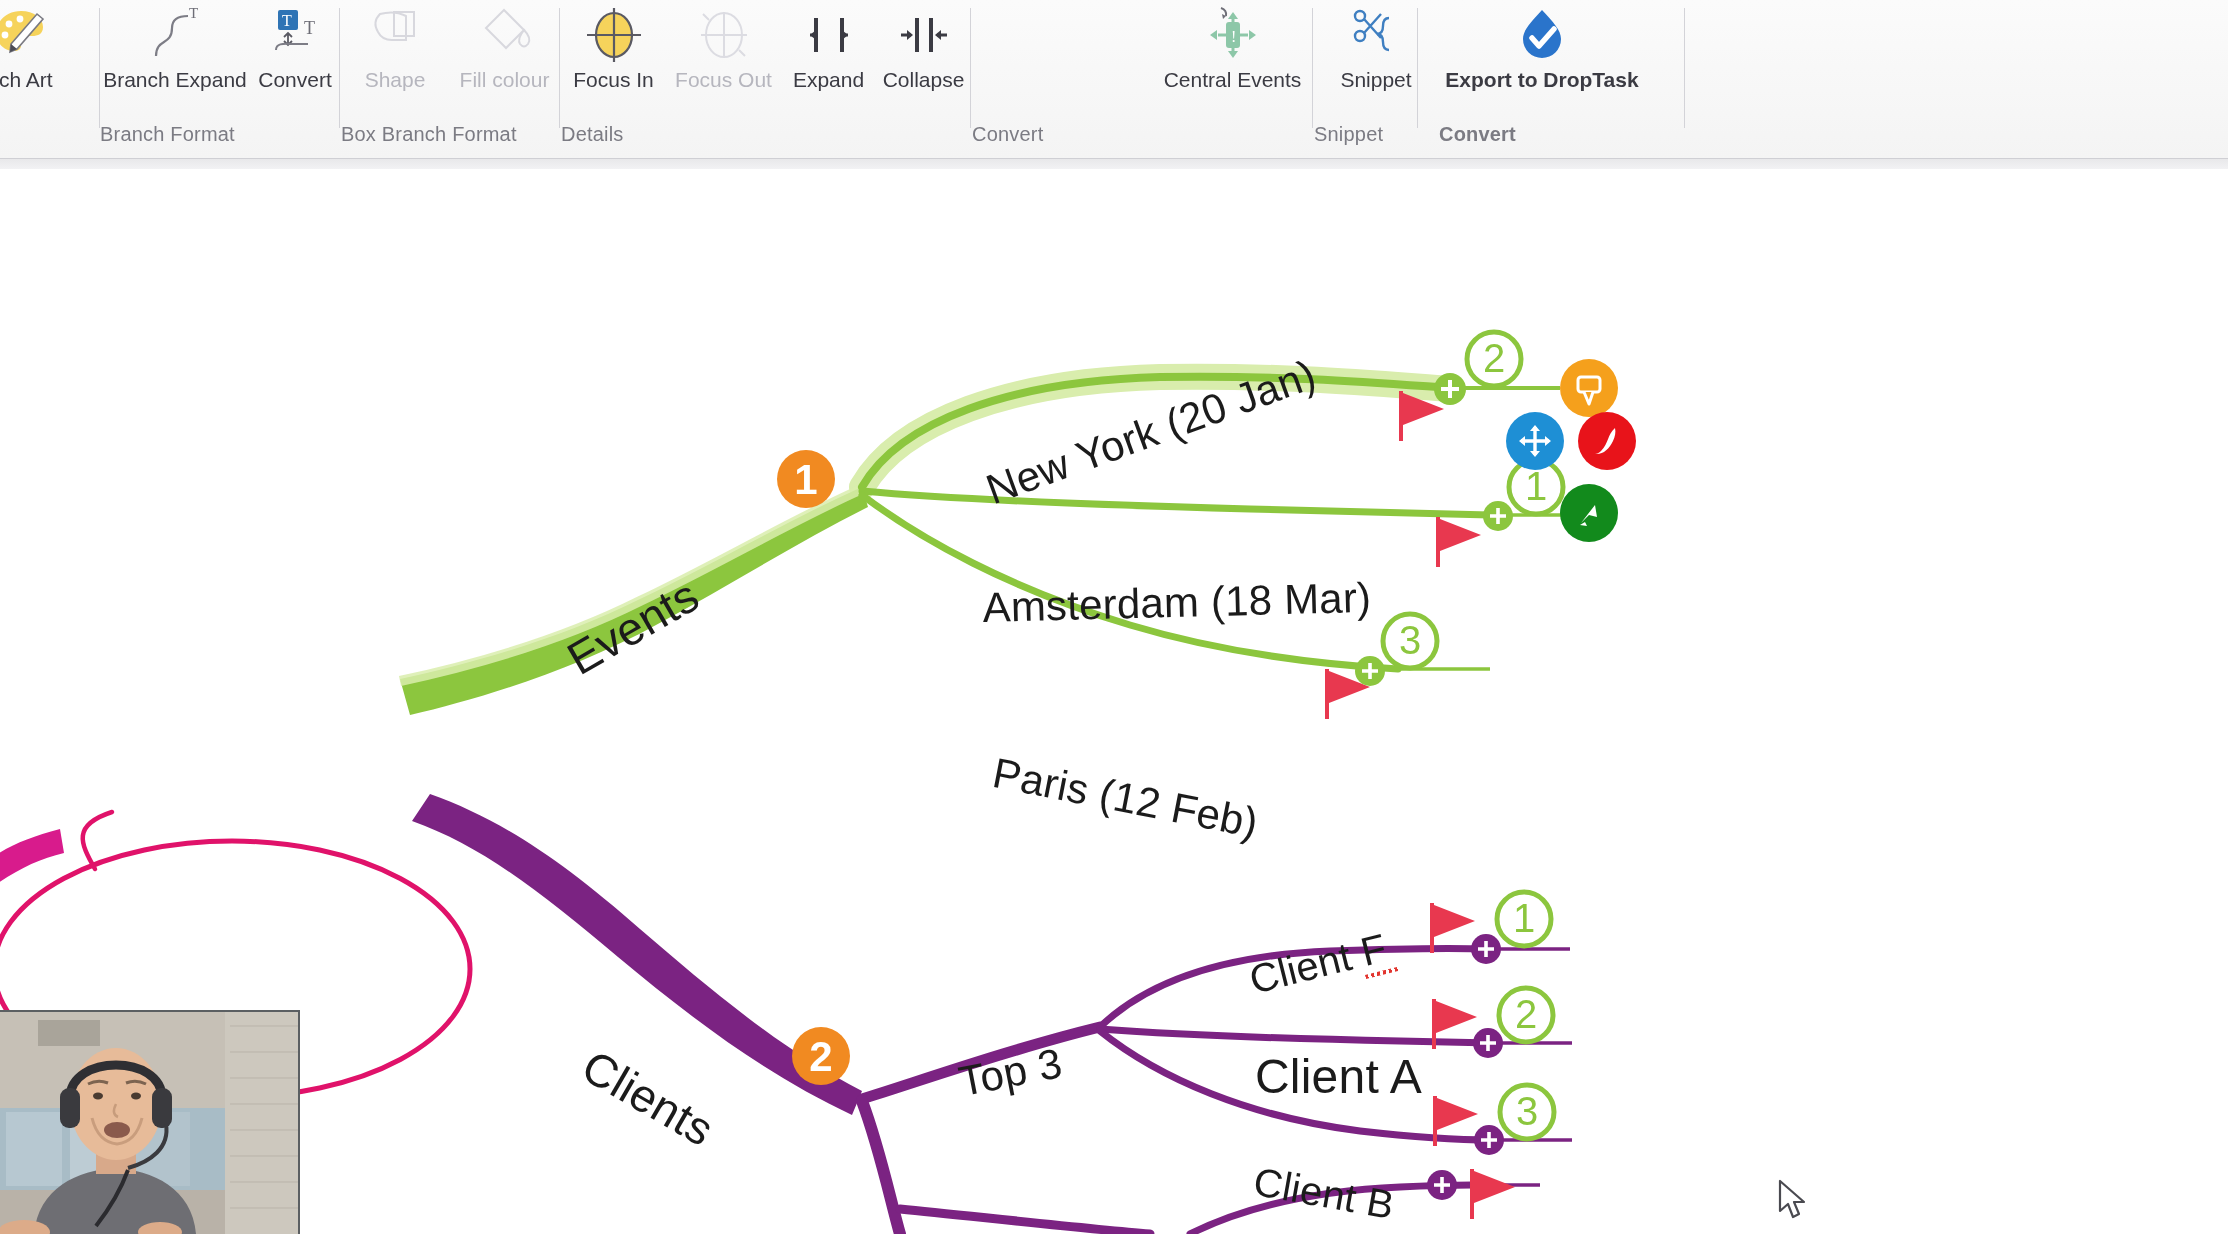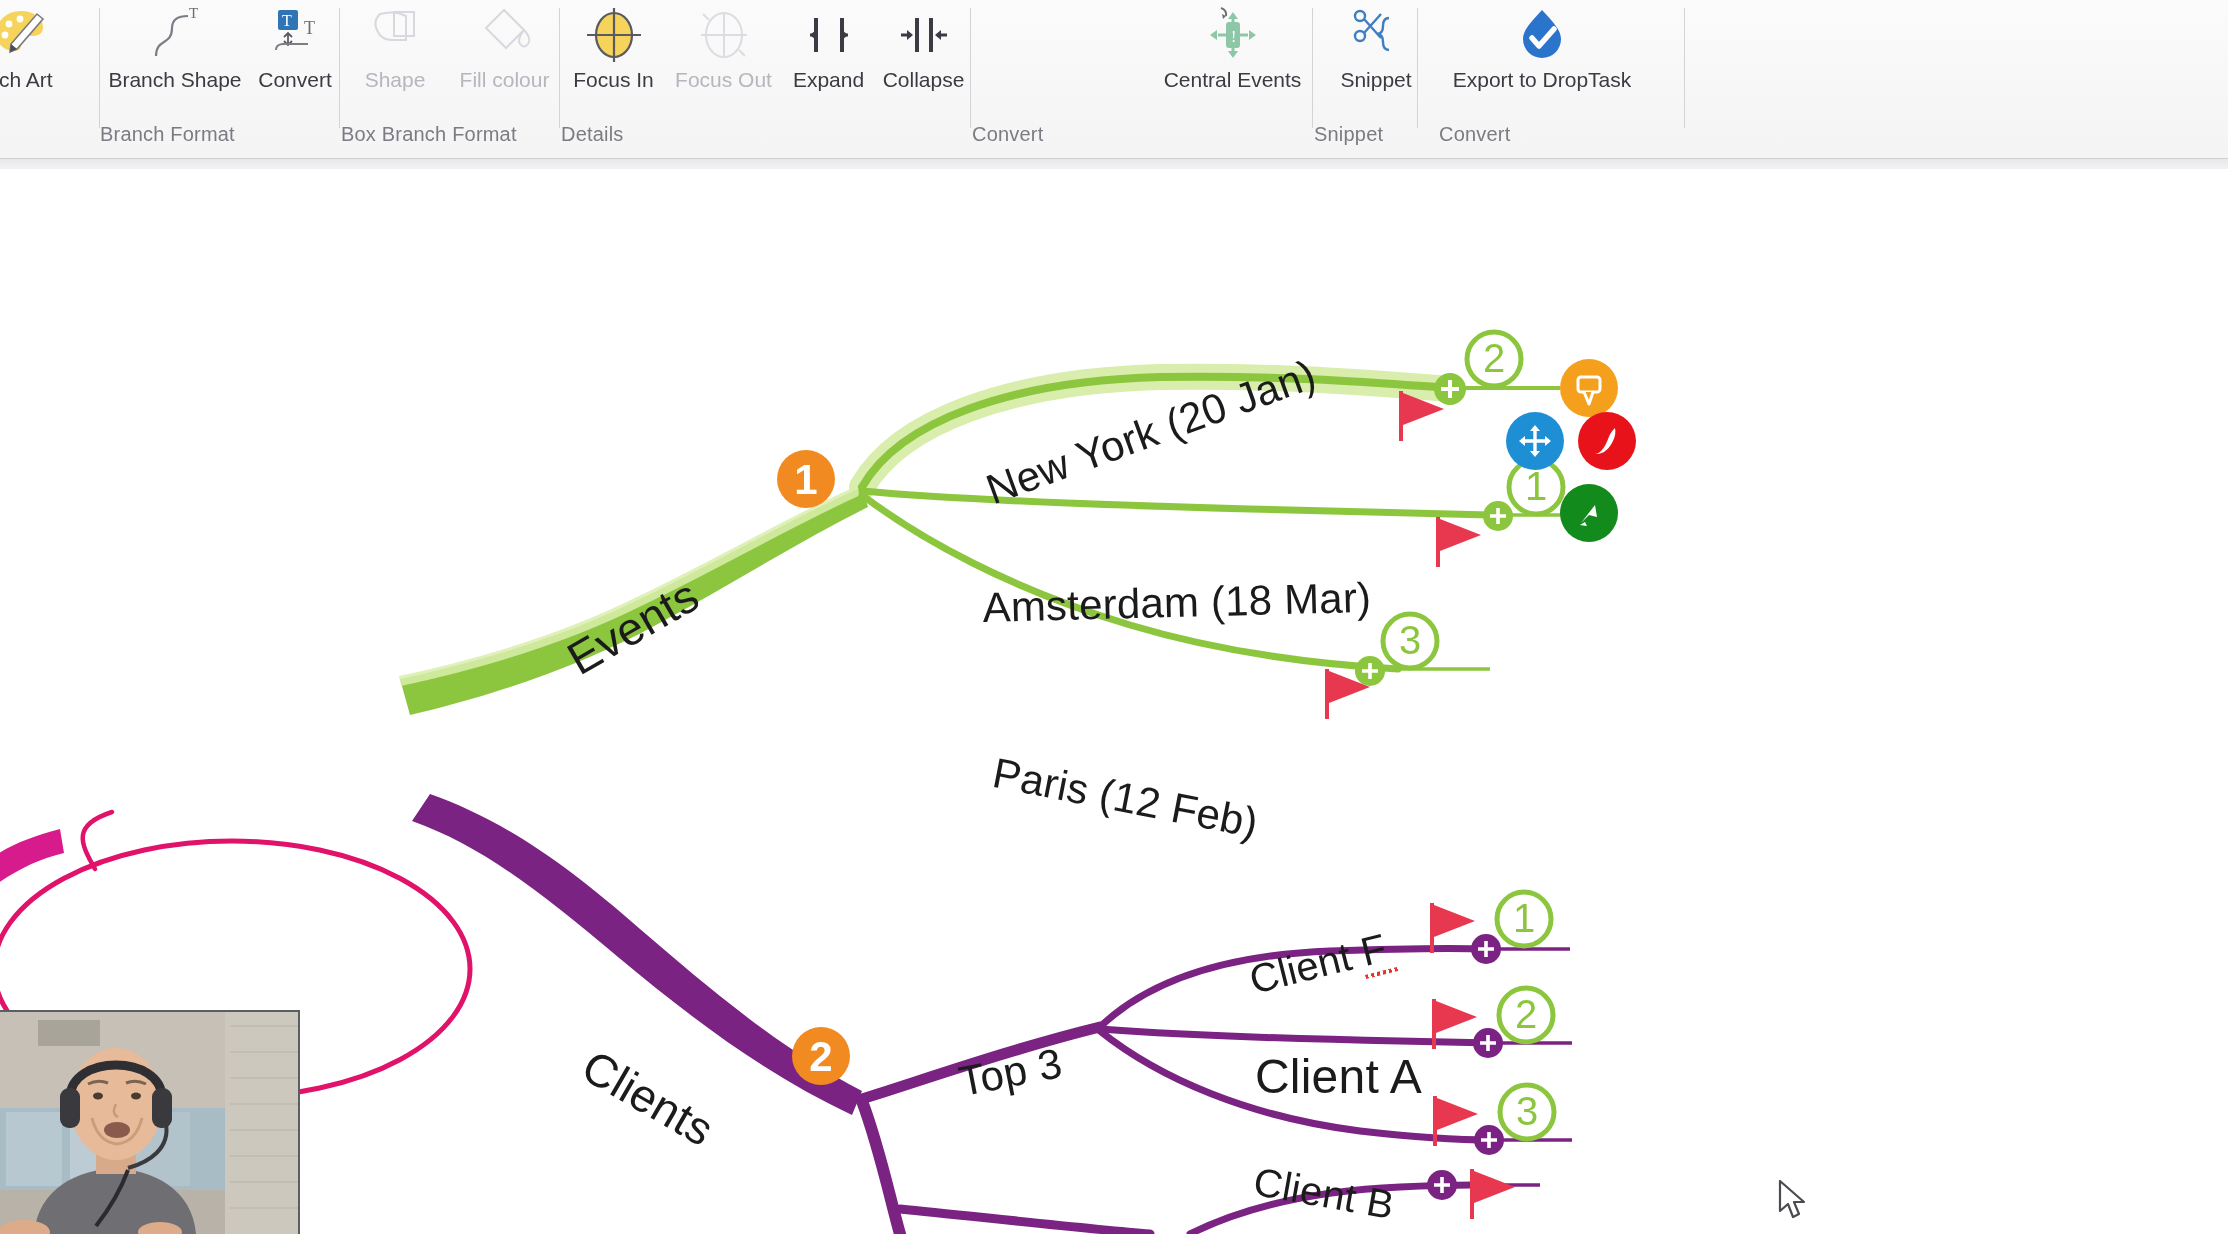--- a/index.html
+++ b/index.html
@@ -108,21 +108,21 @@
   </div>
 
   <div class="rgroup" style="left:100px;width:240px;">
     <div class="rbtn" style="left:0px;width:150px;">
       <span class="ico">
         <svg width="62" height="62" viewBox="0 0 62 62">
           <path d="M12 52 C12 34 28 42 28 24 C28 14 36 12 44 12" fill="none" stroke="#7d7d86" stroke-width="2.2"></path>
           <text x="45" y="14" font-size="15" fill="#6d6d76" font-family="Liberation Serif, serif">T</text>
         </svg>
       </span>
-      <span class="cap">Branch Shape</span>
+      <span class="cap">Branch Expand</span>
     </div>
     <div class="rbtn" style="left:150px;width:90px;">
       <span class="ico">
         <svg width="62" height="62" viewBox="0 0 62 62">
           <rect x="14" y="6" width="20" height="20" rx="2" fill="#2f74b5"></rect>
           <text x="18" y="22" font-size="16" fill="#fff" font-family="Liberation Serif, serif">T</text>
           <path d="M24 29 v10 M20 33 l4-4 4 4 M20 37 l4 4 4-4" stroke="#5a5a63" stroke-width="1.8" fill="none"></path>
           <path d="M12 46 C12 38 22 40 30 40 h14" fill="none" stroke="#7d7d86" stroke-width="2"></path>
           <text x="40" y="30" font-size="18" fill="#6d6d76" font-family="Liberation Serif, serif">T</text>
         </svg>
@@ -232,21 +232,21 @@
           <path d="M19 15 L36 34 M19 29 L36 10" stroke="#3f7fc1" stroke-width="2.4" fill="none"></path>
           <path d="M44 14 q-6 0 -6 8 q0 8 -6 8 q6 0 6 8 q0 8 6 8" fill="none" stroke="#3f7fc1" stroke-width="2.4"></path>
         </svg>
       </span>
       <span class="cap">Snippet</span>
     </div>
     <div class="glabel">Snippet</div>
     <div class="sep"></div>
   </div>
 
-  <div class="rgroup" style="left:1439px;width:246px;">
+  <div class="rgroup" style="left:1439px;width:246px;font-weight:bold;">
     <div class="rbtn" style="left:0px;width:206px;">
       <span class="ico">
         <svg width="62" height="62" viewBox="0 0 62 62">
           <path d="M31 6 C20 18 12 26 12 35 a19 19 0 0 0 38 0 C50 26 42 18 31 6z" fill="#2a74cb"></path>
           <path d="M21 34 l7 8 l15 -17" fill="none" stroke="#ffffff" stroke-width="5.5" stroke-linecap="round" stroke-linejoin="round"></path>
         </svg>
       </span>
       <span class="cap">Export to DropTask</span>
     </div>
     <div class="glabel">Convert</div>

